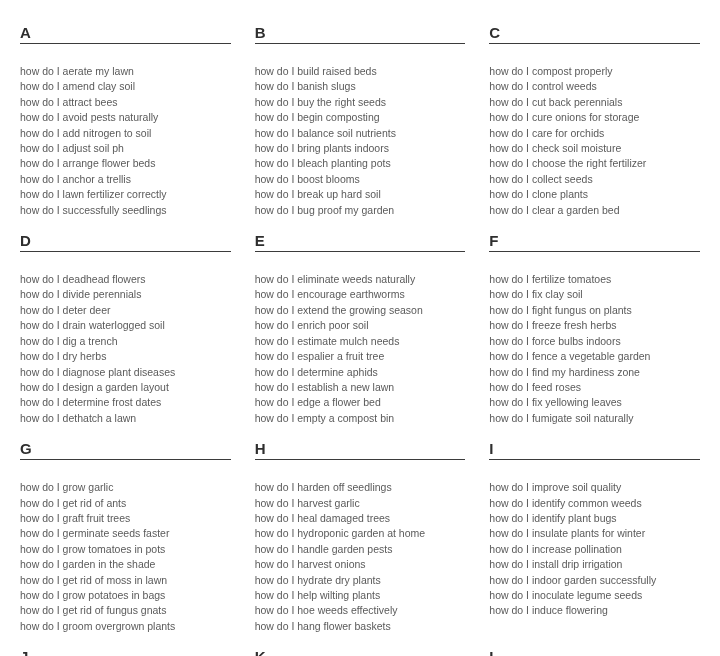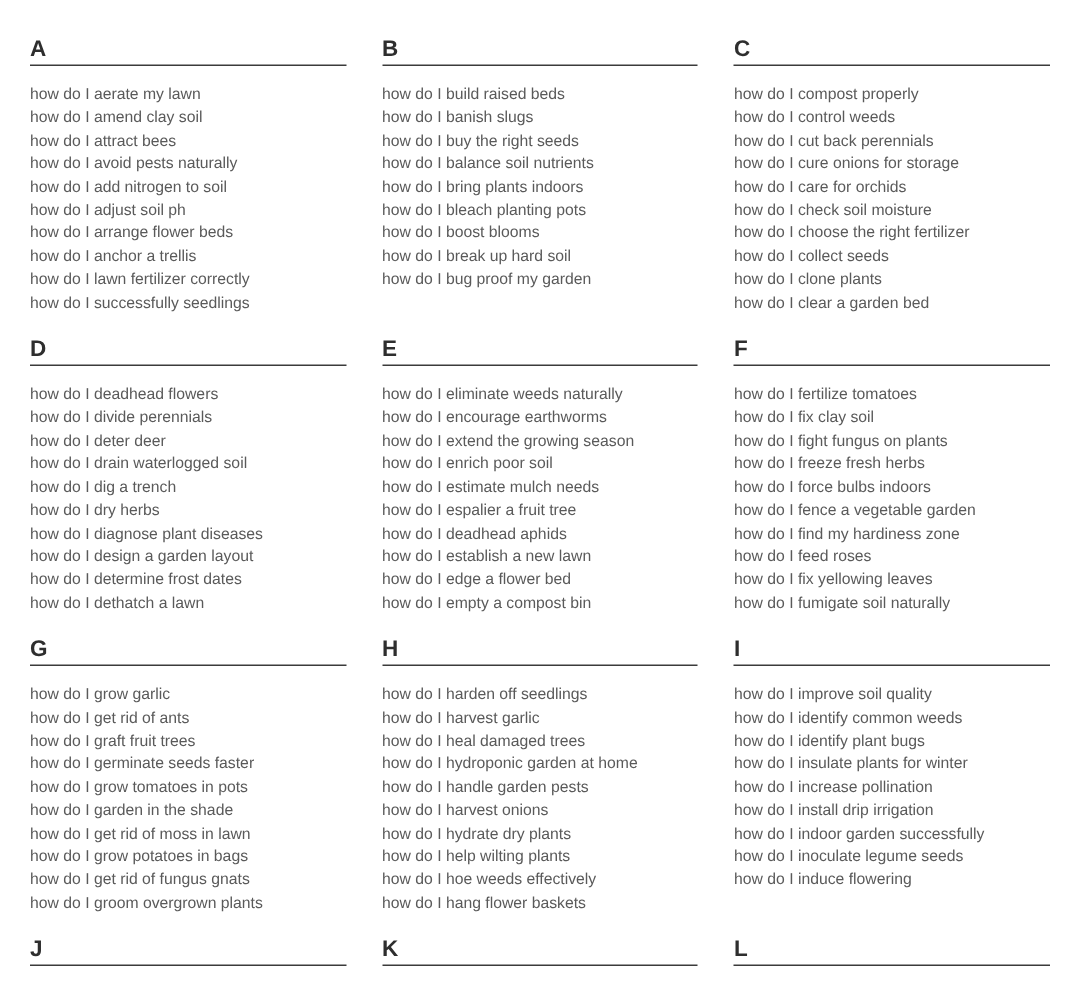--- a/index.html
+++ b/index.html
@@ -21,21 +21,21 @@
     font-size: 15px;
     font-weight: bold;
     color: #2e2e2e;
     line-height: 13px;
     padding-bottom: 4px;
     border-bottom: 1.5px solid #3b3b3b;
     letter-spacing: 0.5px;
   }
   .letter-section ul {
     list-style: none;
-    margin-top: 12px;
+    margin-top: 20px;
   }
   .letter-section li {
     font-size: 10.5px;
     line-height: 15.4px;
     color: #5a5a5a;
     white-space: nowrap;
     cursor: pointer;
   }
 </style>
 </head>
@@ -58,20 +58,21 @@
       <li>how do I successfully seedlings</li>
     </ul>
   </section>
 
   <section class="letter-section">
     <h2>B</h2>
     <ul>
       <li>how do I build raised beds</li>
       <li>how do I banish slugs</li>
       <li>how do I buy the right seeds</li>
+      <li>how do I begin composting</li>
       <li>how do I balance soil nutrients</li>
       <li>how do I bring plants indoors</li>
       <li>how do I bleach planting pots</li>
       <li>how do I boost blooms</li>
       <li>how do I break up hard soil</li>
       <li>how do I bug proof my garden</li>
     </ul>
   </section>
 
   <section class="letter-section">
@@ -108,21 +109,21 @@
 
   <section class="letter-section">
     <h2>E</h2>
     <ul>
       <li>how do I eliminate weeds naturally</li>
       <li>how do I encourage earthworms</li>
       <li>how do I extend the growing season</li>
       <li>how do I enrich poor soil</li>
       <li>how do I estimate mulch needs</li>
       <li>how do I espalier a fruit tree</li>
-      <li>how do I deadhead aphids</li>
+      <li>how do I determine aphids</li>
       <li>how do I establish a new lawn</li>
       <li>how do I edge a flower bed</li>
       <li>how do I empty a compost bin</li>
     </ul>
   </section>
 
   <section class="letter-section">
     <h2>F</h2>
     <ul>
       <li>how do I fertilize tomatoes</li>

